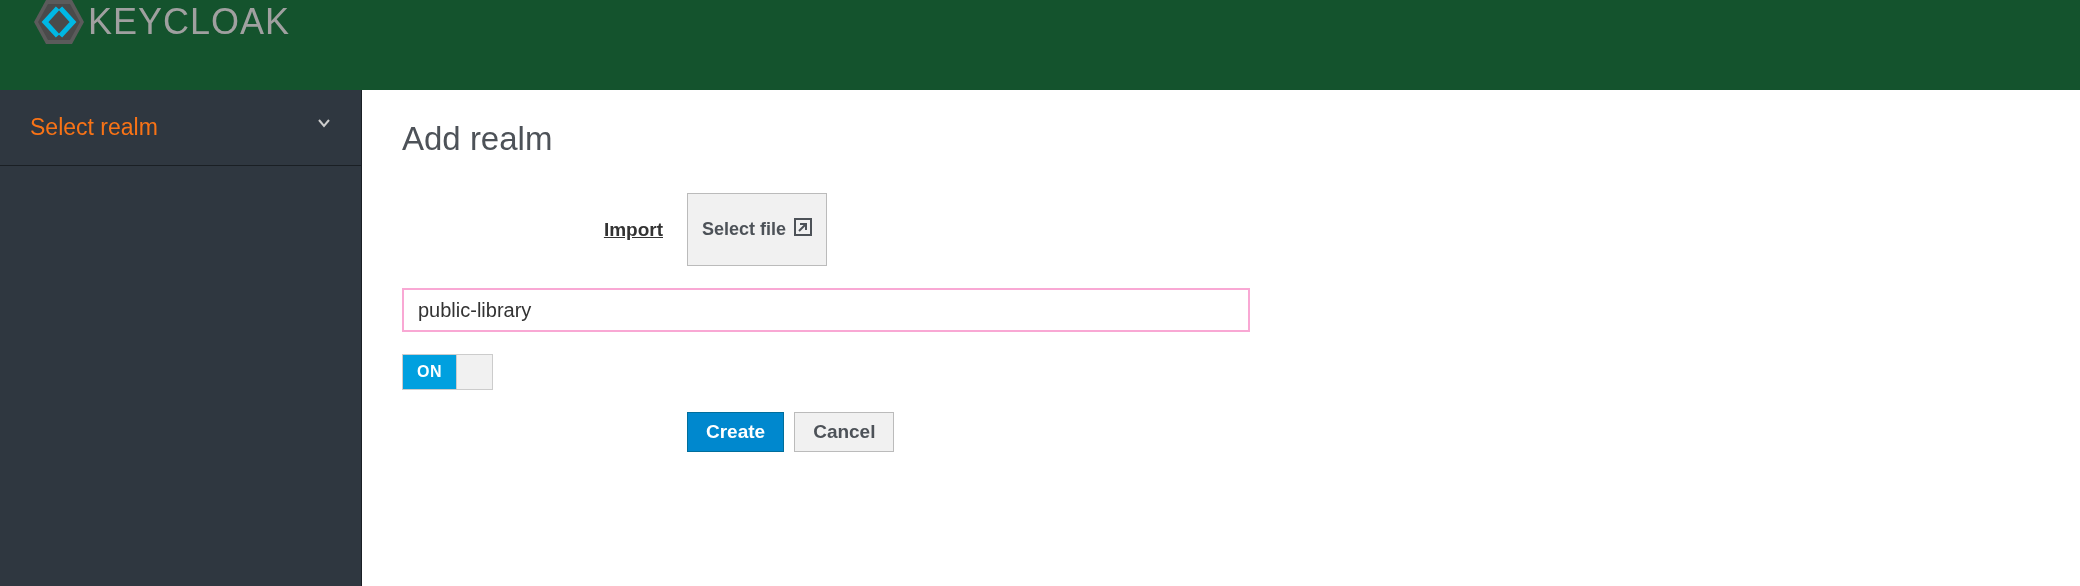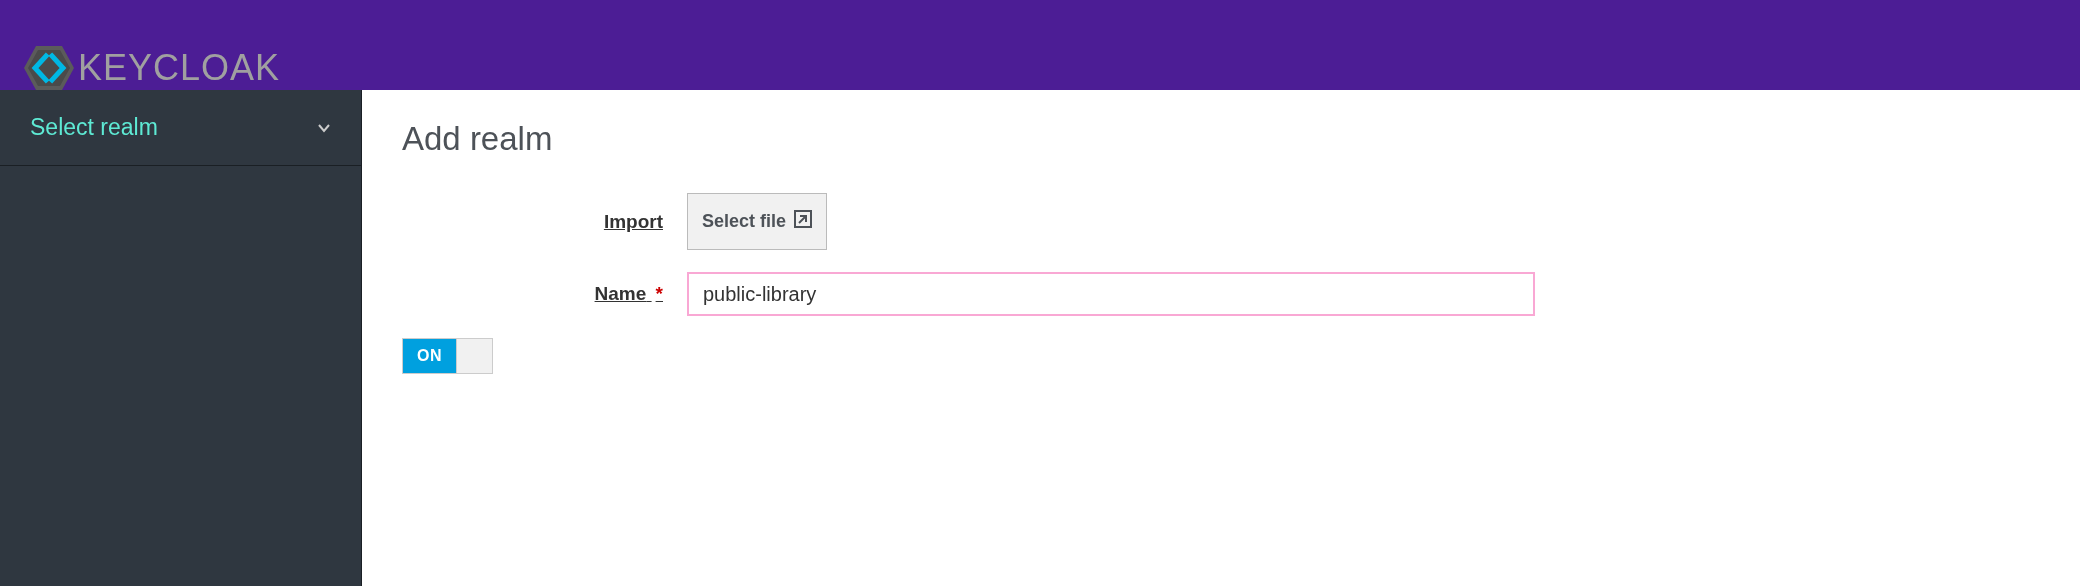--- a/index.html
+++ b/index.html
@@ -8,25 +8,25 @@
       box-sizing: border-box;
     }
     body {
       font-family: "Helvetica Neue", Helvetica, Arial, sans-serif;
       background: #fff;
       width: 2080px;
       height: 586px;
       overflow: hidden;
     }
     .header {
-      background: #4c1d95;
+      background: #14532d;
       height: 90px;
       display: flex;
-      align-items: flex-end;
-      padding-left: 24px;
+      align-items: flex-start;
+      padding-left: 34px;
     }
     .logo {
       display: flex;
       align-items: center;
       gap: 4px;
     }
     .logo-hex {
       display: inline-flex;
       align-items: center;
       justify-content: center;
@@ -42,24 +42,23 @@
       display: flex;
       height: calc(100% - 90px);
     }
     .sidebar {
       width: 362px;
       background: #2f3740;
       border-right: 1px solid #1a1f24;
     }
     .realm-selector {
       display: flex;
-      align-items: center;
       justify-content: space-between;
       padding: 24px 30px;
-      color: #5eead4;
+      color: #f97316;
       font-size: 23px;
       font-weight: 300;
       cursor: pointer;
       border-bottom: 1px solid #1a1f24;
     }
     .realm-selector .chevron {
       font-size: 16px;
       color: #ccc;
     }
     .main {
@@ -97,21 +96,21 @@
     }
     .select-file-btn {
       display: inline-flex;
       align-items: center;
       gap: 8px;
       background: #f1f1f1;
       border: 1px solid #bbb;
       color: #4d5258;
       font-size: 18px;
       font-weight: 600;
-      padding: 16px 14px;
+      padding: 24px 14px;
       cursor: pointer;
     }
     .text-input {
       width: 100%;
       max-width: 848px;
       font-size: 20px;
       padding: 8px 14px;
       border: 2px solid #f9a8d4;
       color: #333;
       background: #fff;
@@ -208,34 +207,34 @@
                 <rect x="1" y="1" width="16" height="16" fill="none" stroke="#4d5258" stroke-width="2"></rect>
                 <polyline points="6,6 12,6 12,12" fill="none" stroke="#4d5258" stroke-width="2"></polyline>
                 <line x1="12" y1="6" x2="5" y2="13" stroke="#4d5258" stroke-width="2"></line>
               </svg>
             </span>
           </button>
         </div>
       </div>
 
       <div class="form-row">
-        <label class="form-label">
-          <span>Name</span>
-          <span class="required-star">*</span>
-        </label>
         <div class="form-control-wrap">
           <input type="text" class="text-input" value="public-library" style="">
         </div>
       </div>
 
       <div class="form-row">
         <div class="form-control-wrap">
           <div class="toggle">
             <div class="toggle-on">ON</div>
             <div class="toggle-handle"></div>
           </div>
         </div>
       </div>
 
+      <div class="button-row">
+        <button class="btn btn-primary">Create</button>
+        <button class="btn btn-default">Cancel</button>
+      </div>
 
     </div>
   </main>
 </div>
 
 </body></html>

